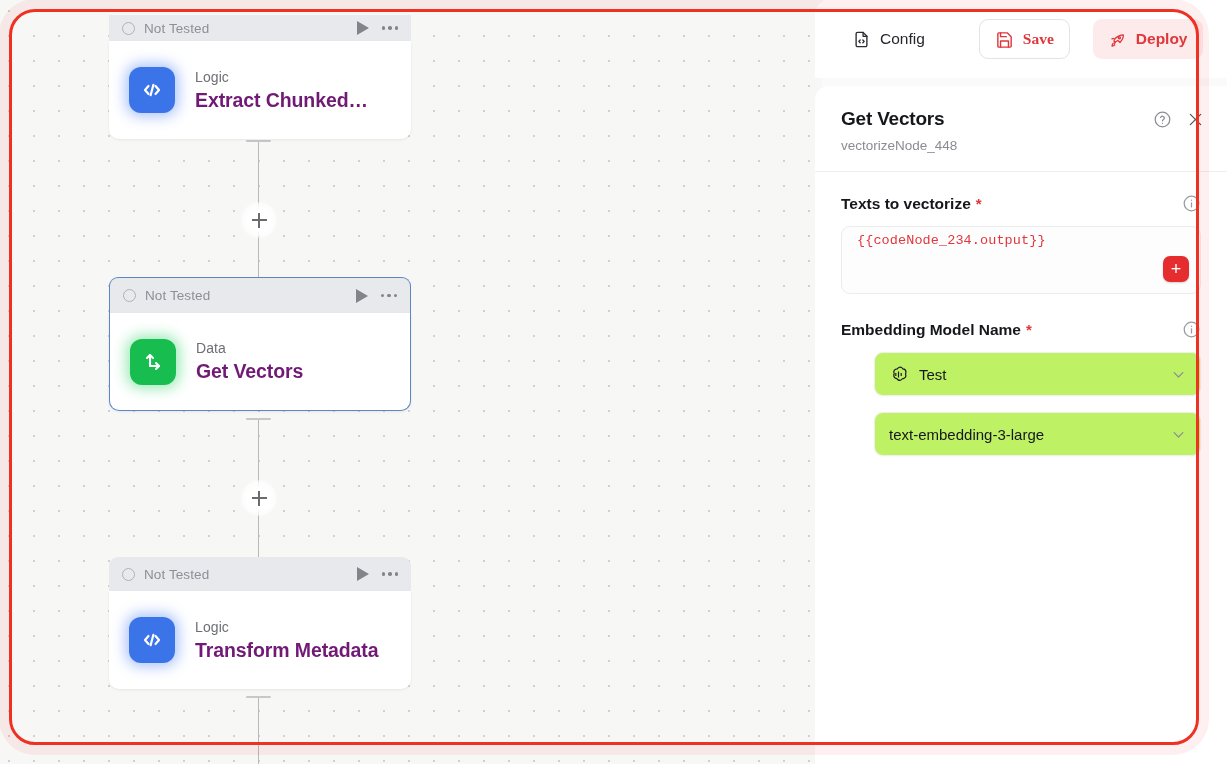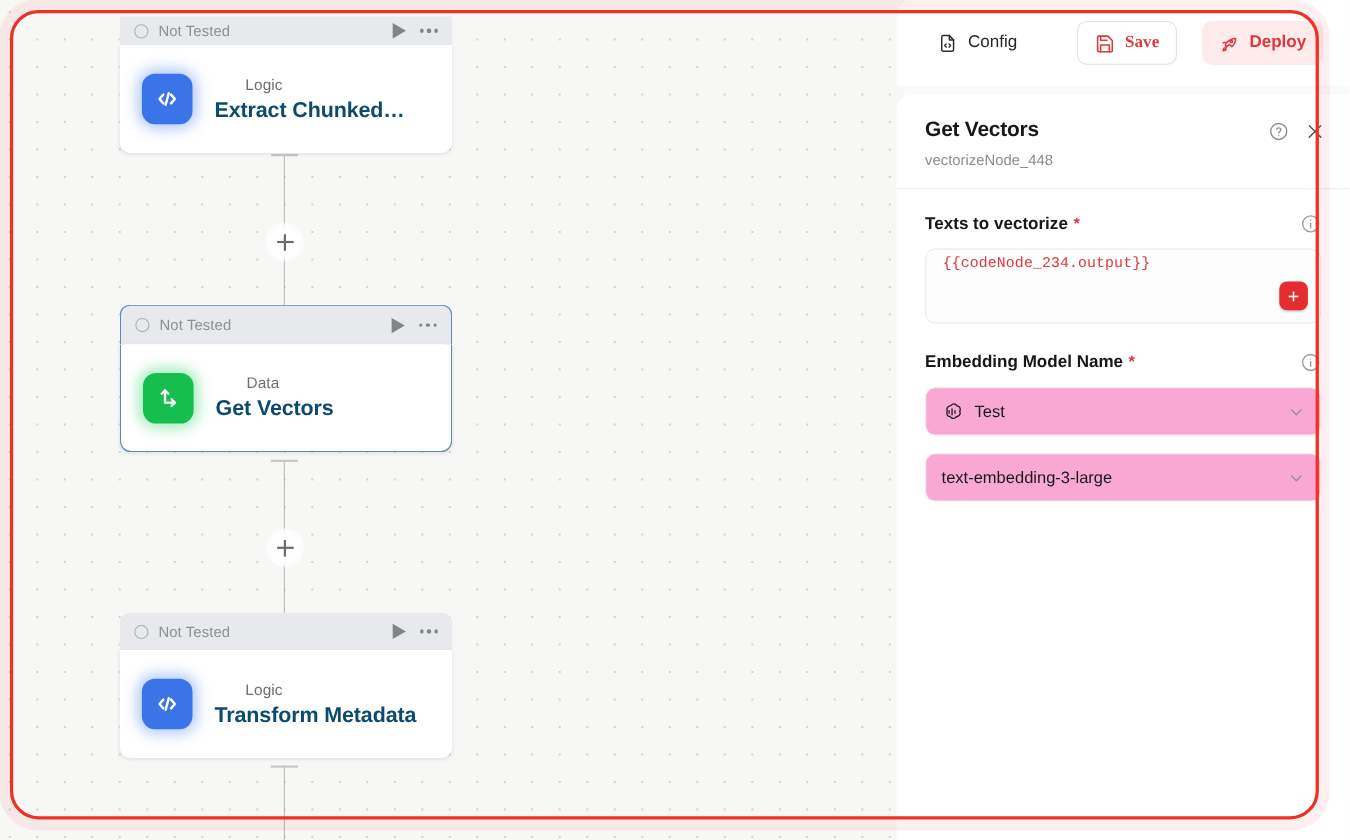--- a/index.html
+++ b/index.html
@@ -142,26 +142,25 @@
   }
   .node-icon.logic { background: #3b74e8; box-shadow: 0 0 13px 4px rgba(80,130,245,0.45); }
   .node-icon.data  { background: #18bd4f; box-shadow: 0 0 13px 4px rgba(40,210,100,0.45); }
 
   .node-text { min-width: 0; }
   .node-kind {
     font-size: 14px;
     color: #6d6f75;
     margin-bottom: 4px;
     letter-spacing: .1px;
-    margin-left: 28px;
   }
   .node-title {
     font-size: 19.5px;
     font-weight: 700;
-    color: #0c4a6e;
+    color: #701a75;
     white-space: nowrap;
     letter-spacing: -.1px;
   }
 
   
   .node.clipped .node-header { height: 26px; border-radius: 0; }
 
   
   .right-panel {
     position: absolute;
@@ -258,27 +257,28 @@
     display: flex; align-items: center; justify-content: center;
     font-size: 18px; line-height: 1; font-weight: 300;
     cursor: pointer;
     box-shadow: 0 1px 2px rgba(0,0,0,0.18);
   }
 
   .select-box {
     height: 44px;
     border: 1px solid #efeff0;
     border-radius: 9px;
-    background: #f9a8d4;
+    background: #bef264;
     display: flex; align-items: center;
     padding: 0 14px;
     gap: 11px;
     margin-bottom: 15px;
     cursor: pointer;
     box-shadow: 0 1px 2px rgba(0,0,0,0.03);
+    margin-left: 33px;
   }
   .select-val { font-size: 15px; color: #17181c; flex: 1 1 auto; }
   .chev { width: 15px; height: 15px; flex: 0 0 auto; }
 
   
   .highlight {
     position: absolute;
     left: 9px; top: 9px;
     width: 1190px; height: 736px;
     border: 3px solid #ef3124;

